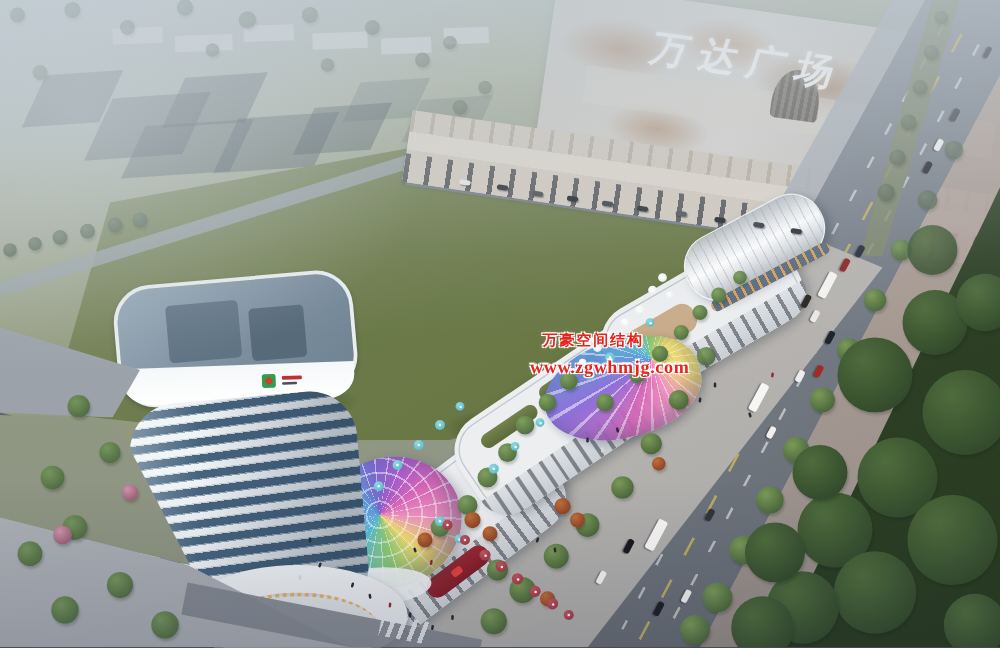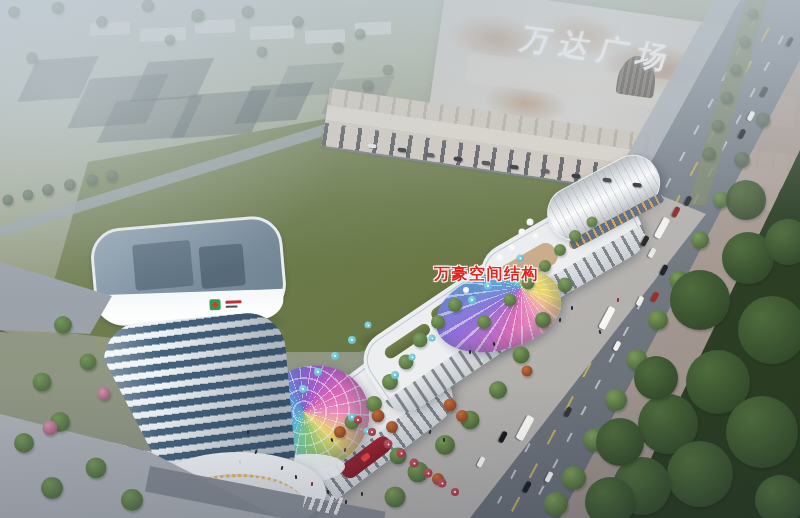--- a/index.html
+++ b/index.html
@@ -191,21 +191,21 @@
   .wm-w{position:relative;display:block;font-size:32px;line-height:30px;font-weight:800;color:#1f5ab8;
     letter-spacing:-2px;opacity:.92;text-shadow:0 0 2px rgba(255,255,255,.8);}
   .wm-badge{left:20px;top:11px;width:18px;height:16px;background:#cf201b;border-radius:4px;opacity:.93;
     box-shadow:0 0 2px rgba(255,255,255,.7);}
   .wm-badge::after{content:"";position:absolute;left:3px;right:3px;top:2px;bottom:3px;
     border-bottom:2px solid rgba(255,255,255,.85);border-left:1.5px solid rgba(255,255,255,.6);border-radius:50%;}
   .wm-sub{position:relative;display:block;margin-top:-2px;font-size:8px;font-weight:bold;color:#1f5ab8;
     letter-spacing:1px;opacity:.9;text-shadow:0 0 2px rgba(255,255,255,.8);}
   .wm-line{font-family:"Liberation Serif",serif;font-weight:bold;color:#e8231c;white-space:nowrap;
     text-shadow:-1px -1px 0 #fff,1px -1px 0 #fff,-1px 1px 0 #fff,1px 1px 0 #fff,0 0 3px rgba(255,255,255,.7);}
-  .wm-line1{left:434px;top:264px;font-size:16px;letter-spacing:1.5px;}
+  .wm-line1{left:434px;top:264px;font-size:12px;letter-spacing:1.5px;}
   .wm-line2{left:424px;top:286px;font-size:14.5px;letter-spacing:.5px;}
 </style>
 </head>
 <body>
 
 <div class="stage">
 
   <div class="district">
     <div class="wh"></div>
     <div class="wh"></div>
@@ -461,14 +461,15 @@
       <div class="sp sp-people" style="left: 572px; top: 308px; width: 2px; height: 4px; background: rgb(38, 43, 52);"></div>
       <div class="sp sp-people" style="left: 600px; top: 332px; width: 2px; height: 4px; background: rgb(38, 43, 52); --r: -16deg;"></div>
       <div class="sp sp-people" style="left: 618px; top: 300px; width: 2px; height: 4px; background: rgb(138, 45, 45); --r: 6deg;"></div>
     </div>
 
   <div class="fog-left"></div>
   <div class="fog-top"></div>
   <div class="dusk"></div>
 
   <div class="wm-line wm-line1">万豪空间结构</div>
+  <div class="wm-line wm-line2">www.zgwhmjg.com</div>
 
 </div>
 
 </body></html>

